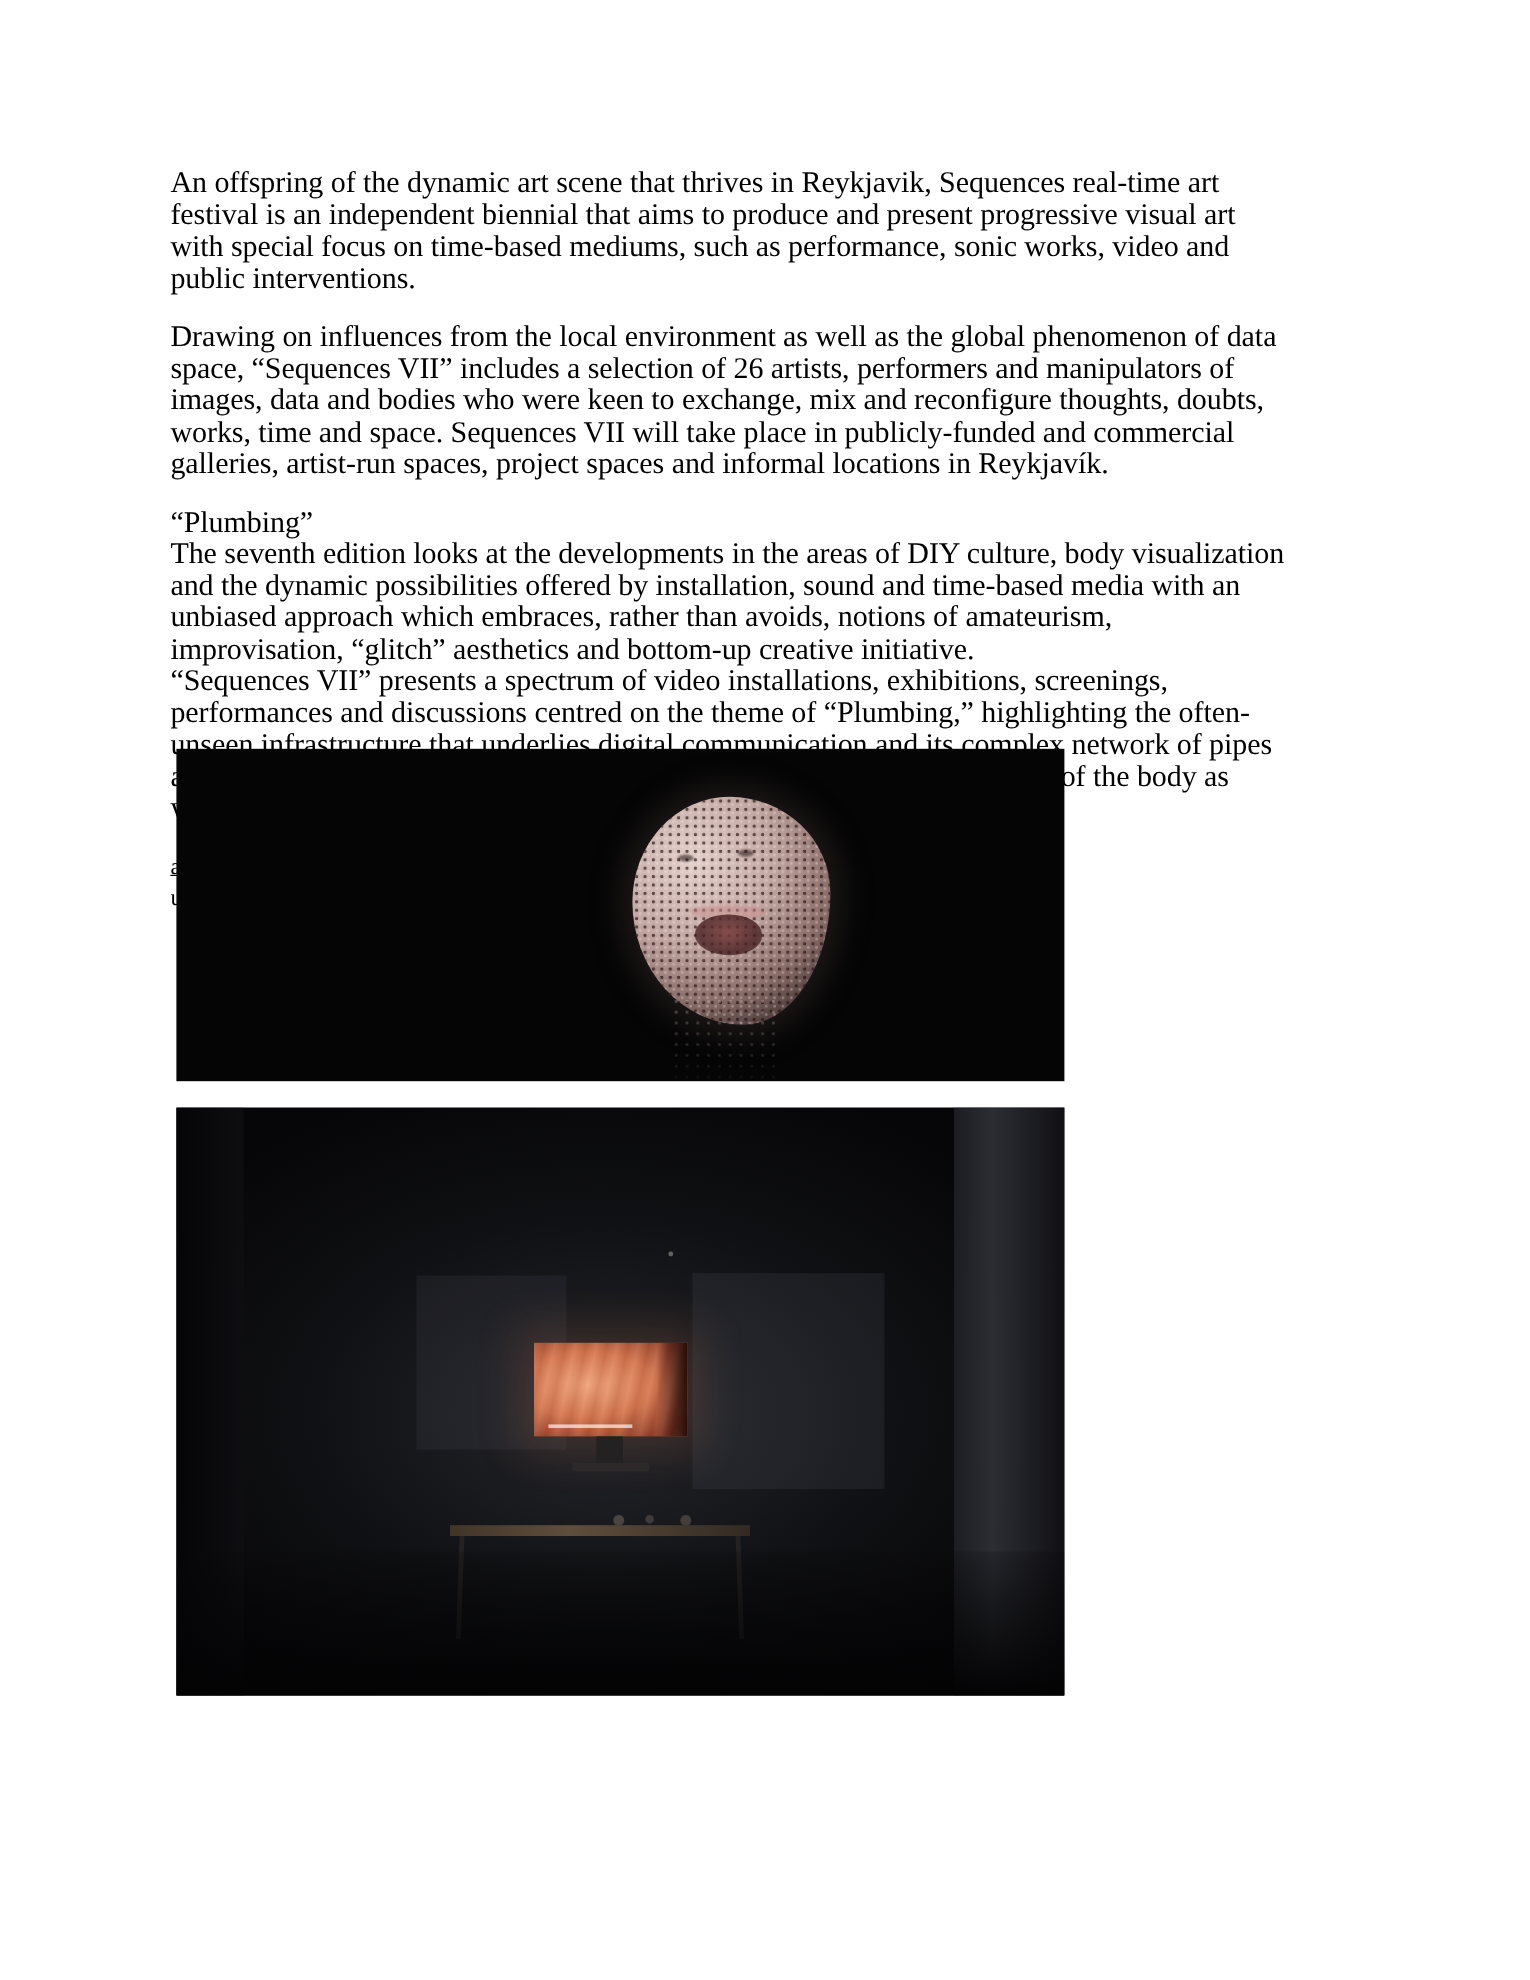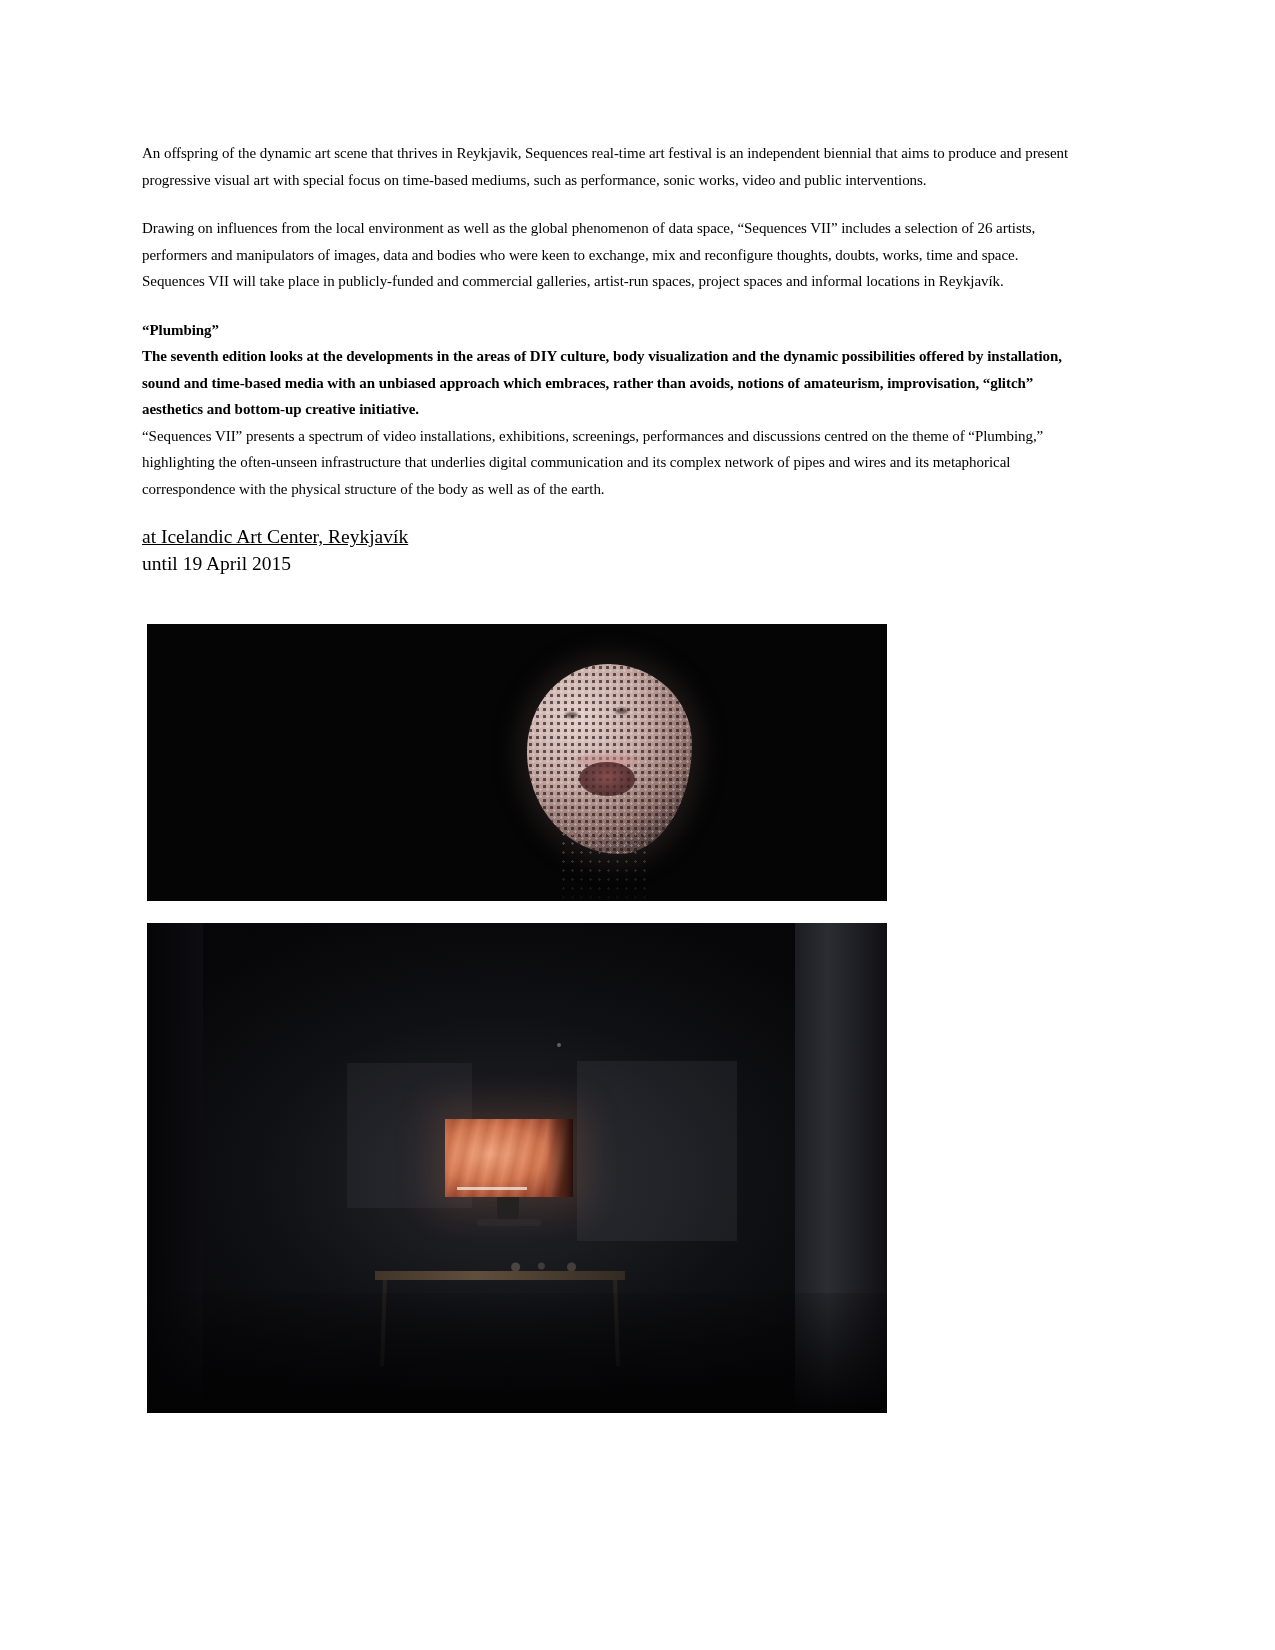--- a/index.html
+++ b/index.html
@@ -23,28 +23,27 @@
     background: #ffffff;
   }
   .content {
     position: absolute;
     left: 142px;
     top: 140px;
     width: 930px;
   }
   p.para {
     margin: 0 0 22px 0;
-    font-size: 15px;
+    font-size: 25px;
     line-height: 26.5px;
     text-align: left;
     letter-spacing: -0.05px;
   }
   p.para.tight {
     margin-bottom: 0;
-    font-weight: bold;
   }
   .linkline {
     font-size: 19.5px;
     line-height: 26.5px;
     text-decoration: underline;
     display: block;
     color: #000000;
   }
   .plainline {
     font-size: 19.5px;

